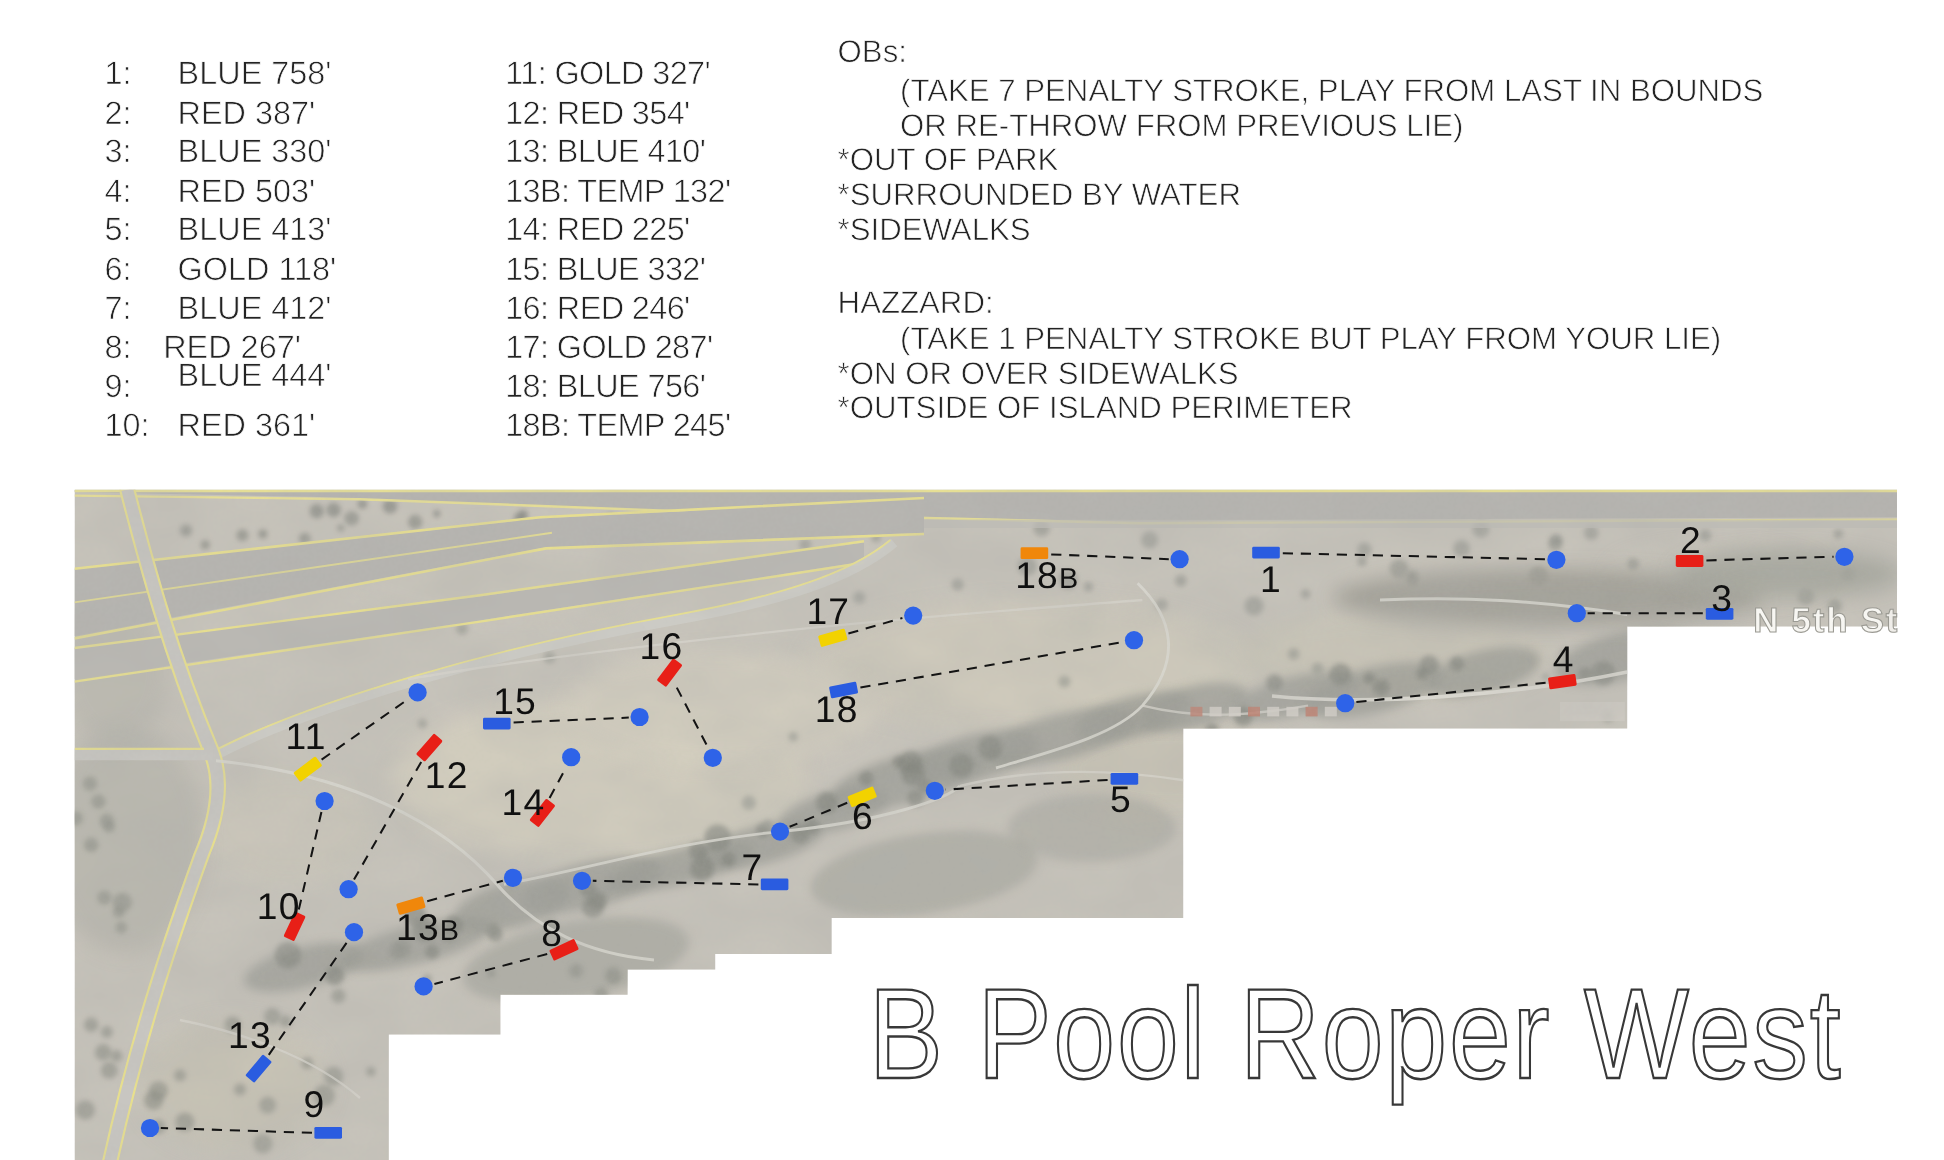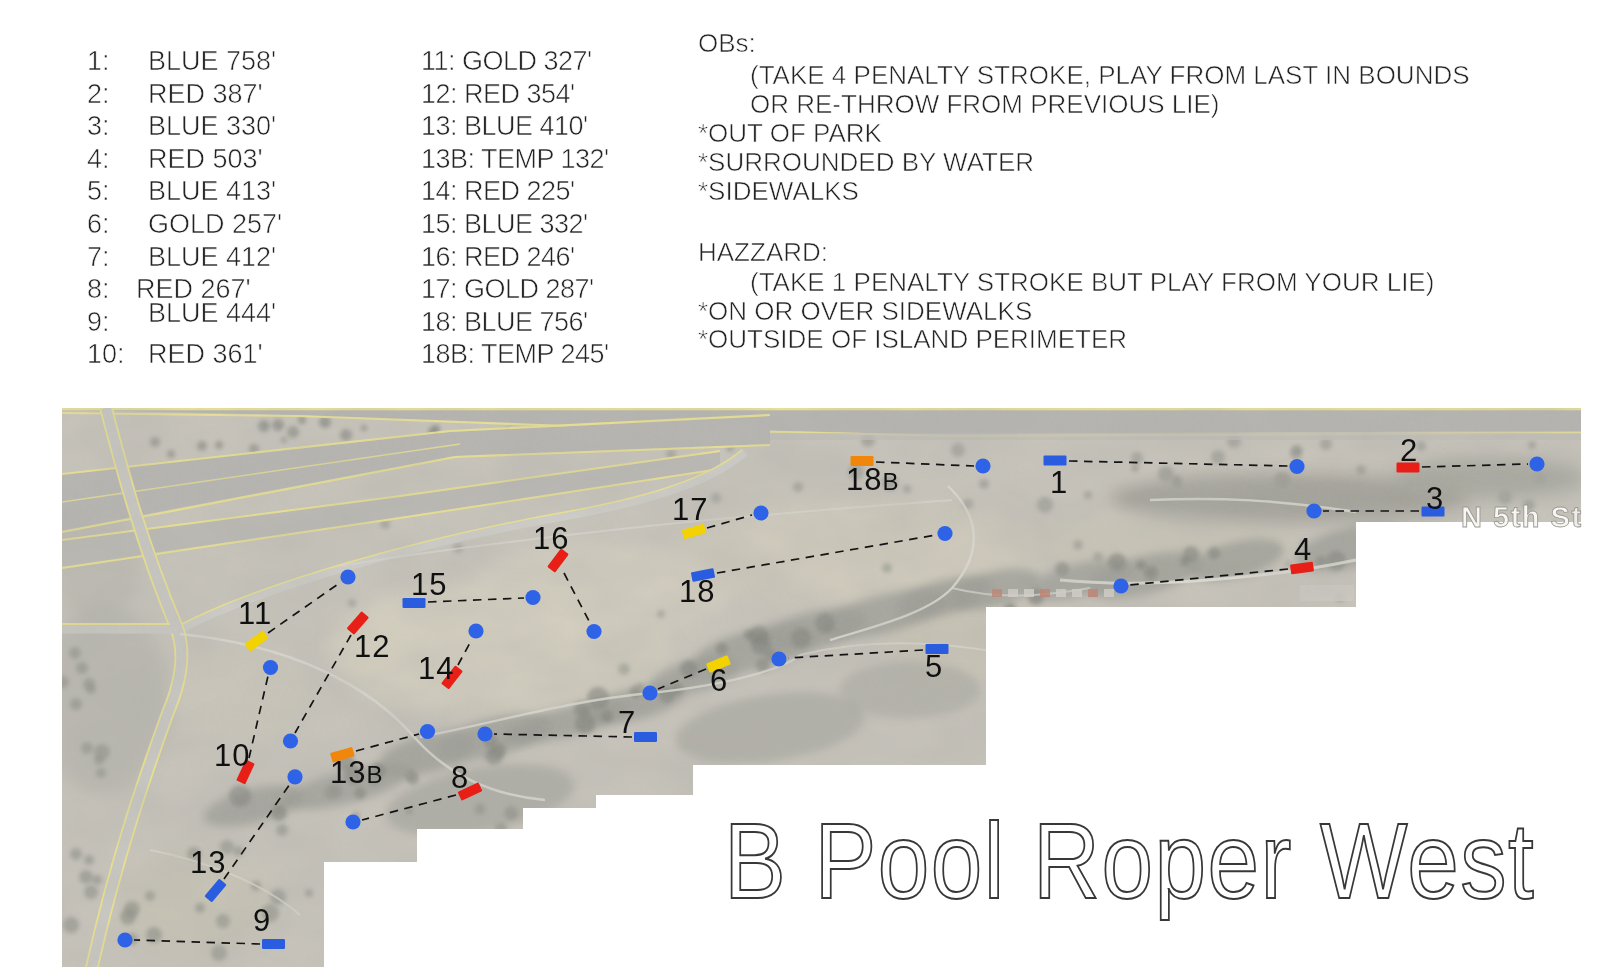--- a/index.html
+++ b/index.html
@@ -16,21 +16,21 @@
 <div class="row" style="left:148px;top:46px">BLUE 758'</div>
 <div class="row" style="left:87px;top:79px">2:</div>
 <div class="row" style="left:148px;top:79px">RED 387'</div>
 <div class="row" style="left:87px;top:111px">3:</div>
 <div class="row" style="left:148px;top:111px">BLUE 330'</div>
 <div class="row" style="left:87px;top:144px">4:</div>
 <div class="row" style="left:148px;top:144px">RED 503'</div>
 <div class="row" style="left:87px;top:176px">5:</div>
 <div class="row" style="left:148px;top:176px">BLUE 413'</div>
 <div class="row" style="left:87px;top:209px">6:</div>
-<div class="row" style="left:148px;top:209px">GOLD 257'</div>
+<div class="row" style="left:148px;top:209px">GOLD 118'</div>
 <div class="row" style="left:87px;top:242px">7:</div>
 <div class="row" style="left:148px;top:242px">BLUE 412'</div>
 <div class="row" style="left:87px;top:274px">8:</div>
 <div class="row" style="left:136px;top:274px">RED 267'</div>
 <div class="row" style="left:87px;top:307px">9:</div>
 <div class="row" style="left:148px;top:298px">BLUE 444'</div>
 <div class="row" style="left:87px;top:339px">10:</div>
 <div class="row" style="left:148px;top:339px">RED 361'</div>
 
 <div class="row" style="left:421px;top:46px;letter-spacing:-0.5px">11: GOLD 327'</div>
@@ -38,21 +38,21 @@
 <div class="row" style="left:421px;top:111px;letter-spacing:-0.5px">13: BLUE 410'</div>
 <div class="row" style="left:421px;top:144px;letter-spacing:-0.5px">13B: TEMP 132'</div>
 <div class="row" style="left:421px;top:176px;letter-spacing:-0.5px">14: RED 225'</div>
 <div class="row" style="left:421px;top:209px;letter-spacing:-0.5px">15: BLUE 332'</div>
 <div class="row" style="left:421px;top:242px;letter-spacing:-0.5px">16: RED 246'</div>
 <div class="row" style="left:421px;top:274px;letter-spacing:-0.5px">17: GOLD 287'</div>
 <div class="row" style="left:421px;top:307px;letter-spacing:-0.5px">18: BLUE 756'</div>
 <div class="row" style="left:421px;top:339px;letter-spacing:-0.5px">18B: TEMP 245'</div>
 
 <div class="ob" style="left:698px;top:28px">OBs:</div>
-<div class="ob" style="left:750px;top:60px">(TAKE 4 PENALTY STROKE, PLAY FROM LAST IN BOUNDS</div>
+<div class="ob" style="left:750px;top:60px">(TAKE 7 PENALTY STROKE, PLAY FROM LAST IN BOUNDS</div>
 <div class="ob" style="left:750px;top:89px">OR RE-THROW FROM PREVIOUS LIE)</div>
 <div class="ob" style="left:698px;top:118px">*OUT OF PARK</div>
 <div class="ob" style="left:698px;top:147px">*SURROUNDED BY WATER</div>
 <div class="ob" style="left:698px;top:176px">*SIDEWALKS</div>
 <div class="ob" style="left:698px;top:237px">HAZZARD:</div>
 <div class="ob" style="left:750px;top:267px">(TAKE 1 PENALTY STROKE BUT PLAY FROM YOUR LIE)</div>
 <div class="ob" style="left:698px;top:296px">*ON OR OVER SIDEWALKS</div>
 <div class="ob" style="left:698px;top:324px">*OUTSIDE OF ISLAND PERIMETER</div>
 
 <svg id="map" width="1620" height="967" style="position:absolute;left:0;top:0">

